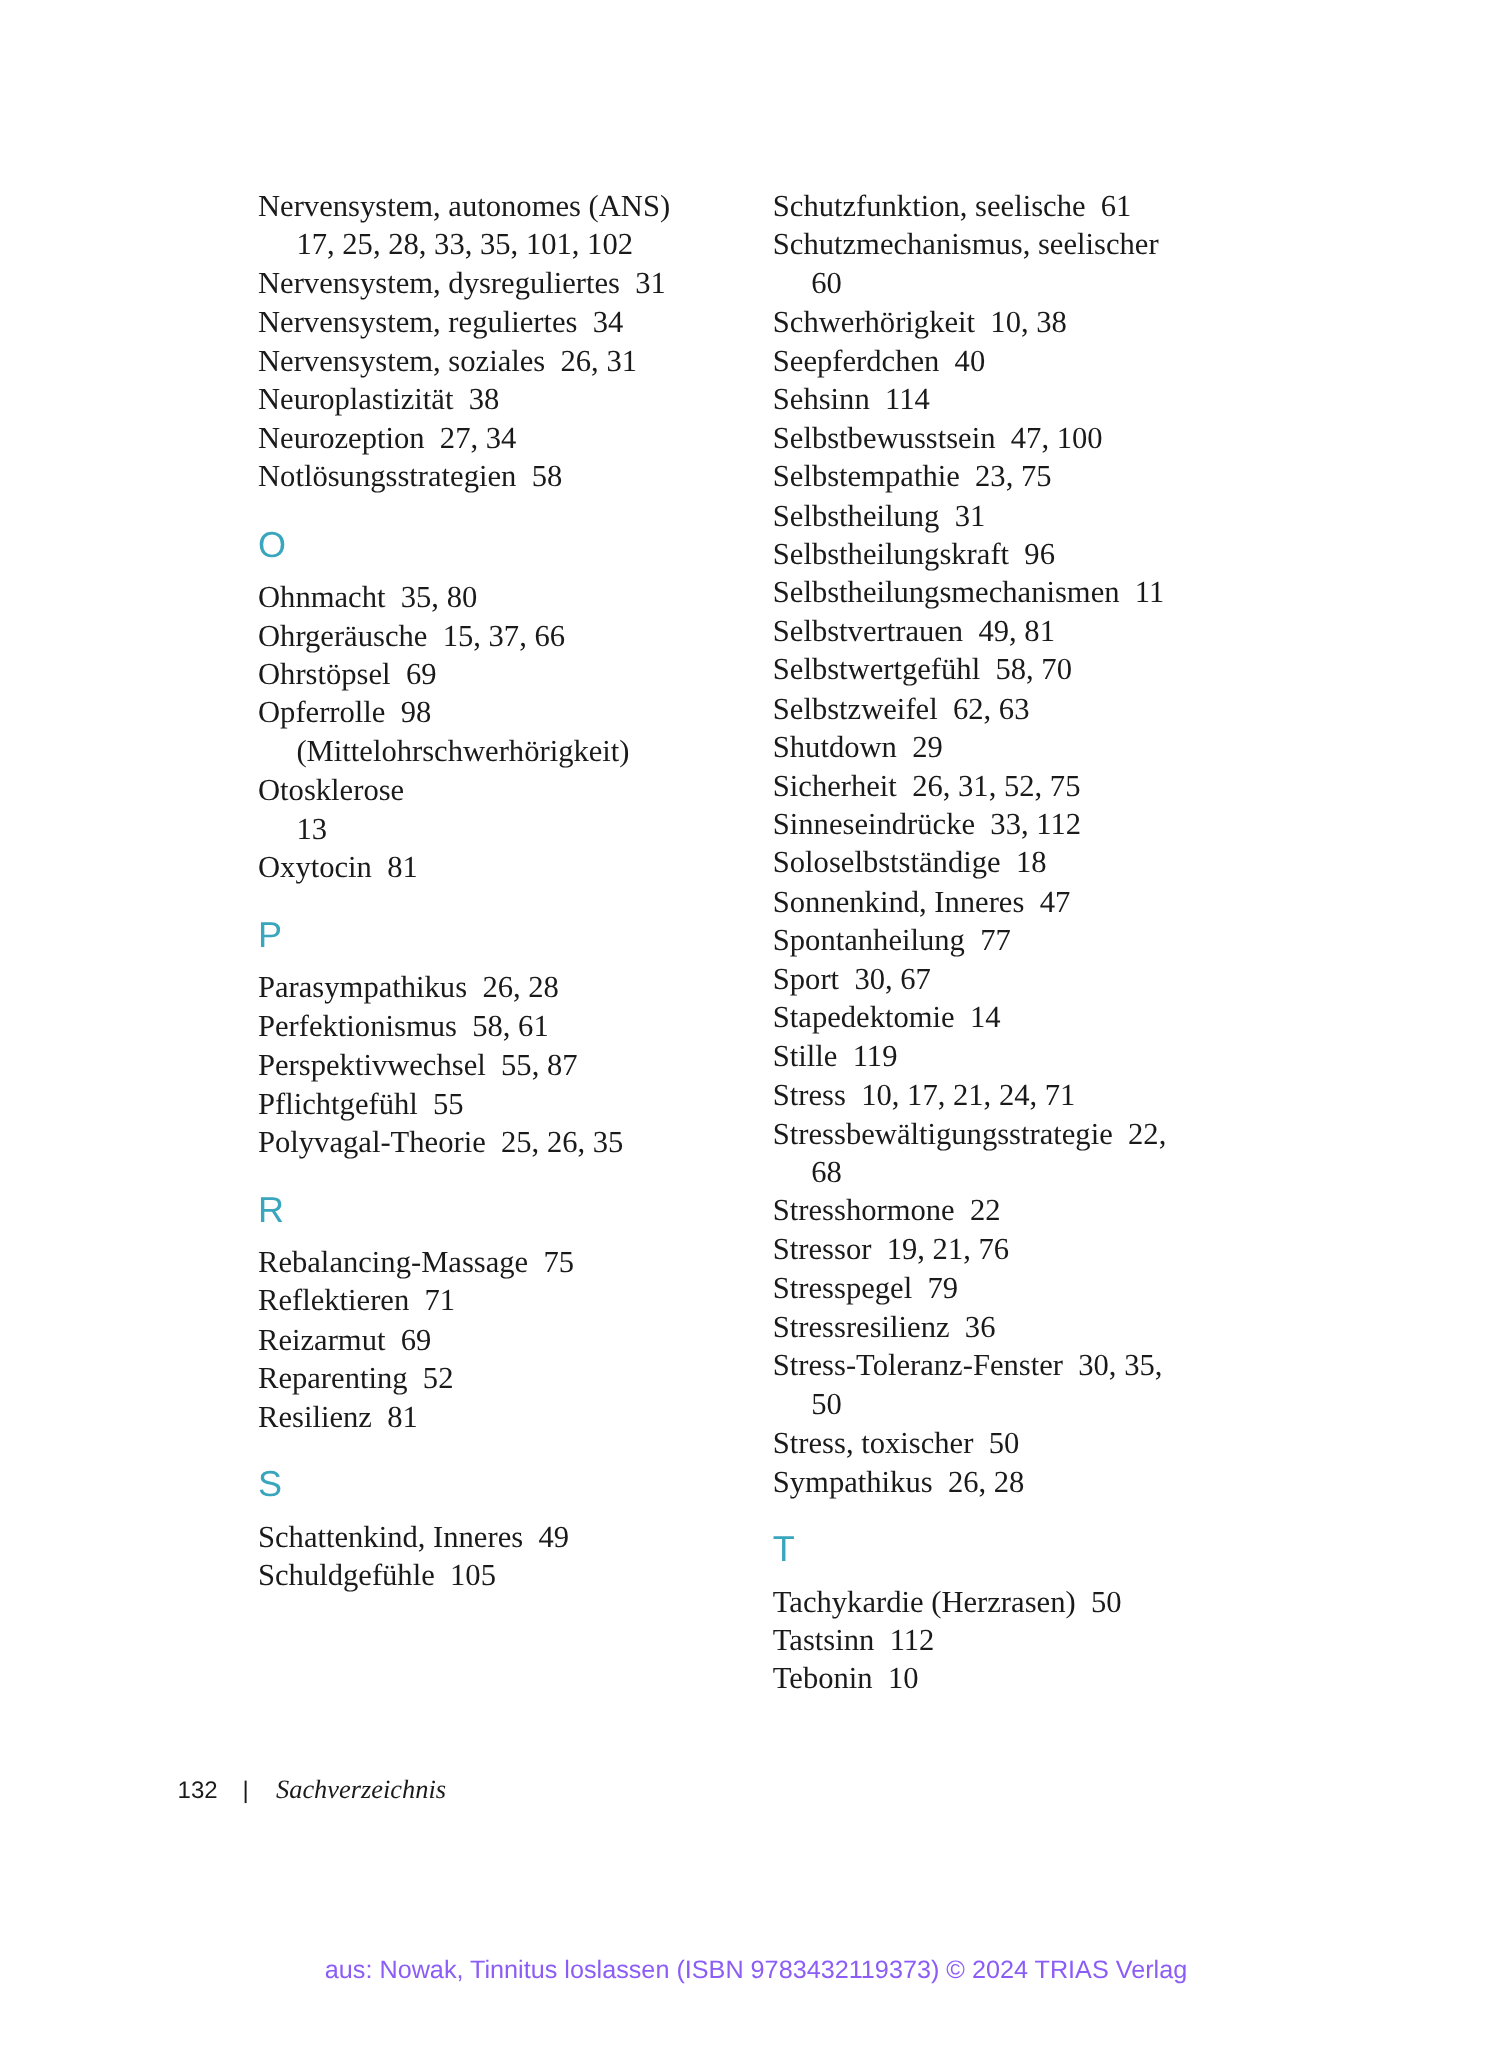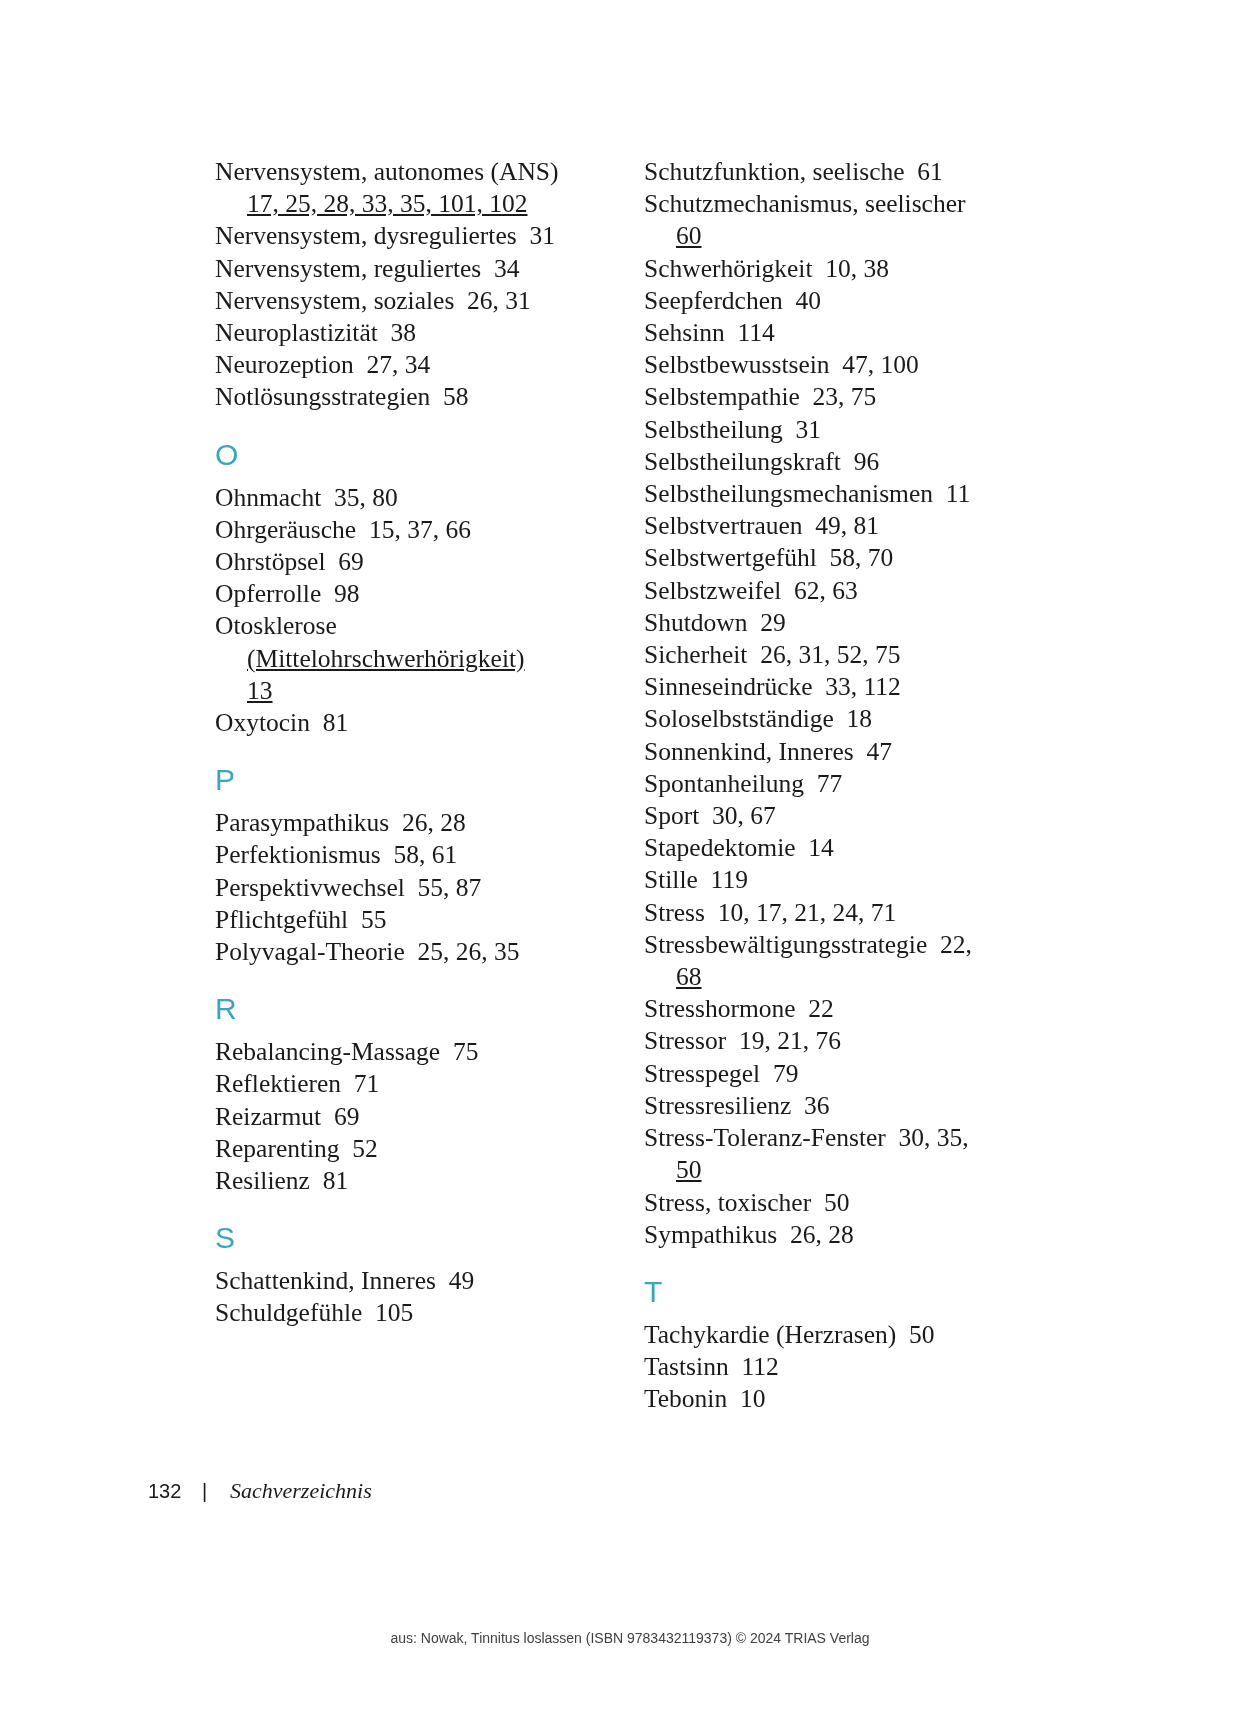--- a/index.html
+++ b/index.html
@@ -36,21 +36,20 @@
     font-size: 25.5px;
     line-height: 32.2px;
     padding-left: 0;
     text-indent: 0;
     margin: 0;
     white-space: pre-wrap;
   }
   .entry.cont {
     padding-left: 32px;
     text-indent: 0;
-    text-decoration: underline;
   }
   .letter {
     font-family: "Liberation Sans", sans-serif;
     font-size: 30px;
     color: #3aa6bd;
     line-height: 30px;
     margin-top: 26px;
     margin-bottom: 12px;
     font-weight: 400;
     letter-spacing: 0.5px;
@@ -82,22 +81,22 @@
     font-size: 22px;
     color: #1a1a1a;
   }
   .source {
     position: absolute;
     left: 0;
     top: 1630px;
     width: 1260px;
     text-align: center;
     font-family: "Liberation Sans", sans-serif;
-    font-size: 14px;
-    color: #404040;
+    font-size: 21px;
+    color: #8b5cf6;
   }
 </style>
 </head>
 <body>
 
 <div class="page">
   <div class="columns" id="columns">
       <div class="column">
         <div class="entry">Nervensystem, autonomes (ANS)</div>
         <div class="entry cont">17, 25, 28, 33, 35, 101, 102</div>
@@ -105,22 +104,22 @@
         <div class="entry">Nervensystem, reguliertes  34</div>
         <div class="entry">Nervensystem, soziales  26, 31</div>
         <div class="entry">Neuroplastizität  38</div>
         <div class="entry">Neurozeption  27, 34</div>
         <div class="entry">Notlösungsstrategien  58</div>
         <div class="letter" style="color: rgb(58, 166, 189);">O</div>
         <div class="entry">Ohnmacht  35, 80</div>
         <div class="entry">Ohrgeräusche  15, 37, 66</div>
         <div class="entry">Ohrstöpsel  69</div>
         <div class="entry">Opferrolle  98</div>
+        <div class="entry cont">(Mittelohrschwerhörigkeit)</div>
         <div class="entry">Otosklerose</div>
-        <div class="entry cont">(Mittelohrschwerhörigkeit)</div>
         <div class="entry cont">13</div>
         <div class="entry">Oxytocin  81</div>
         <div class="letter" style="color: rgb(58, 166, 189);">P</div>
         <div class="entry">Parasympathikus  26, 28</div>
         <div class="entry">Perfektionismus  58, 61</div>
         <div class="entry">Perspektivwechsel  55, 87</div>
         <div class="entry">Pflichtgefühl  55</div>
         <div class="entry">Polyvagal-Theorie  25, 26, 35</div>
         <div class="letter" style="color: rgb(58, 166, 189);">R</div>
         <div class="entry">Rebalancing-Massage  75</div>

